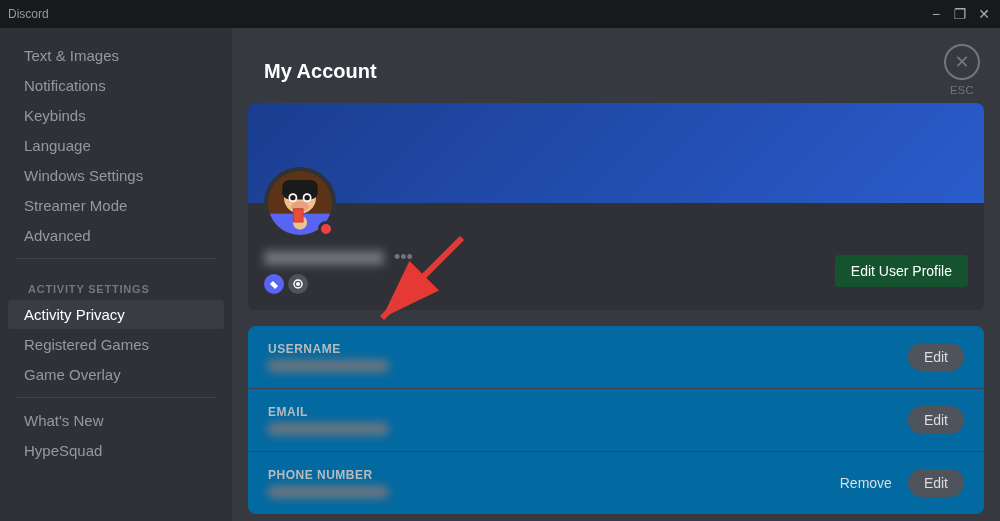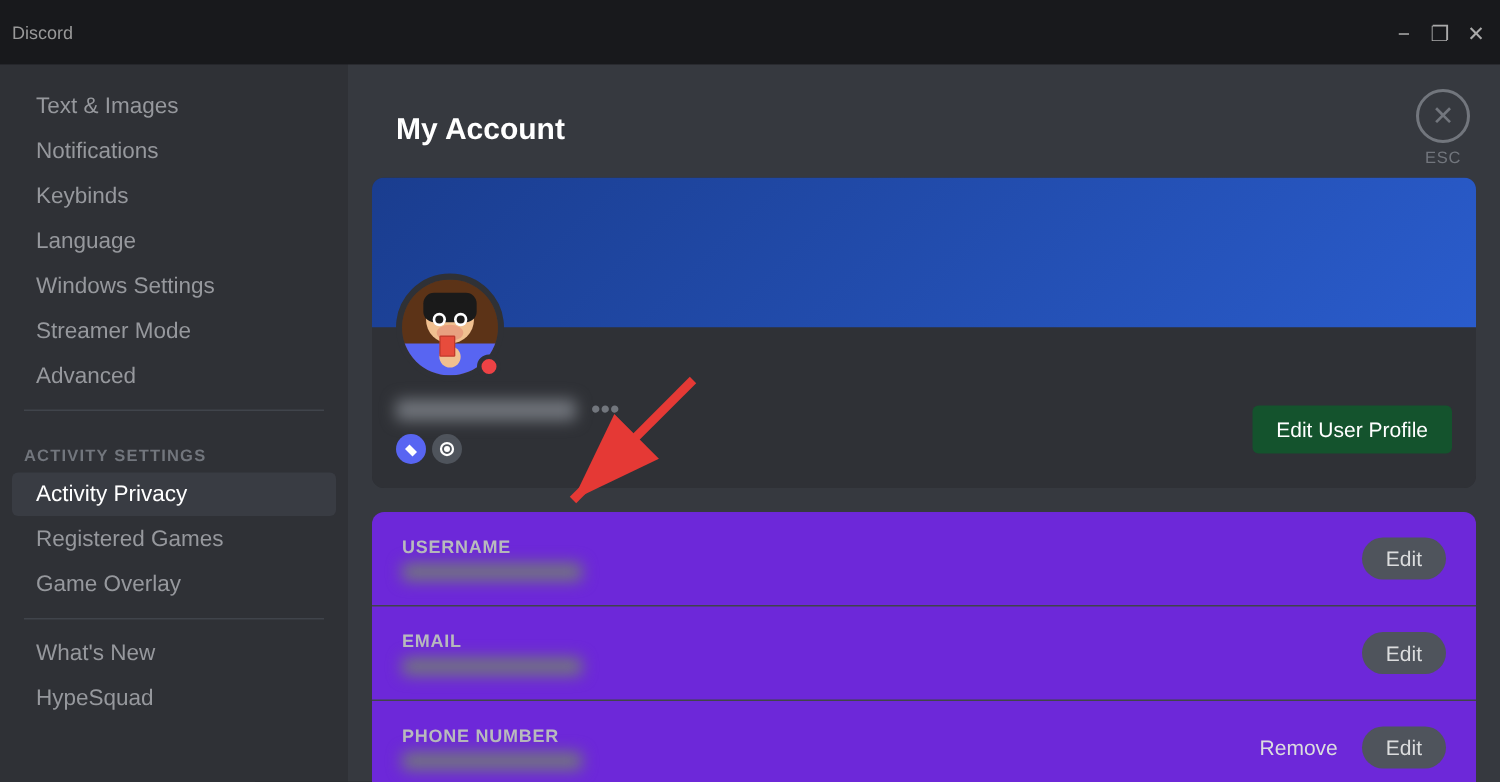--- a/index.html
+++ b/index.html
@@ -8,21 +8,21 @@
       height: 521px;
       overflow: hidden;
       font-family: 'Segoe UI', Arial, sans-serif;
       background: #202225;
       color: #dcddde;
       user-select: none;
     }
 
     
     .titlebar {
-      height: 43px;
+      height: 28px;
       background: #18191c;
       display: flex;
       align-items: center;
       padding: 0 8px;
       justify-content: space-between;
     }
     .titlebar-title {
       font-size: 12px;
       color: #999;
     }
@@ -71,21 +71,21 @@
       border-radius: 4px;
       margin: 1px 8px;
     }
     .sidebar-item.active {
       background: #393c43;
       color: #fff;
       font-weight: 400;
     }
 
     .sidebar-section-label {
-      padding: 16px 16px 4px 16px;
+      padding: 16px 16px 4px 28px;
       font-size: 11px;
       font-weight: 700;
       color: #72767d;
       letter-spacing: 0.8px;
       text-transform: uppercase;
     }
 
     .sidebar-divider {
       height: 1px;
       background: #40444b;
@@ -245,21 +245,21 @@
       border-radius: 4px;
       font-size: 14px;
       font-weight: 500;
       cursor: pointer;
       white-space: nowrap;
     }
 
     
     .fields-section {
       margin: 16px 16px;
-      background: #6d28d9;
+      background: #0369a1;
       border-radius: 8px;
     }
 
     .field-row {
       padding: 16px 20px;
       border-bottom: 1px solid #40444b;
       display: flex;
       align-items: center;
       justify-content: space-between;
     }

